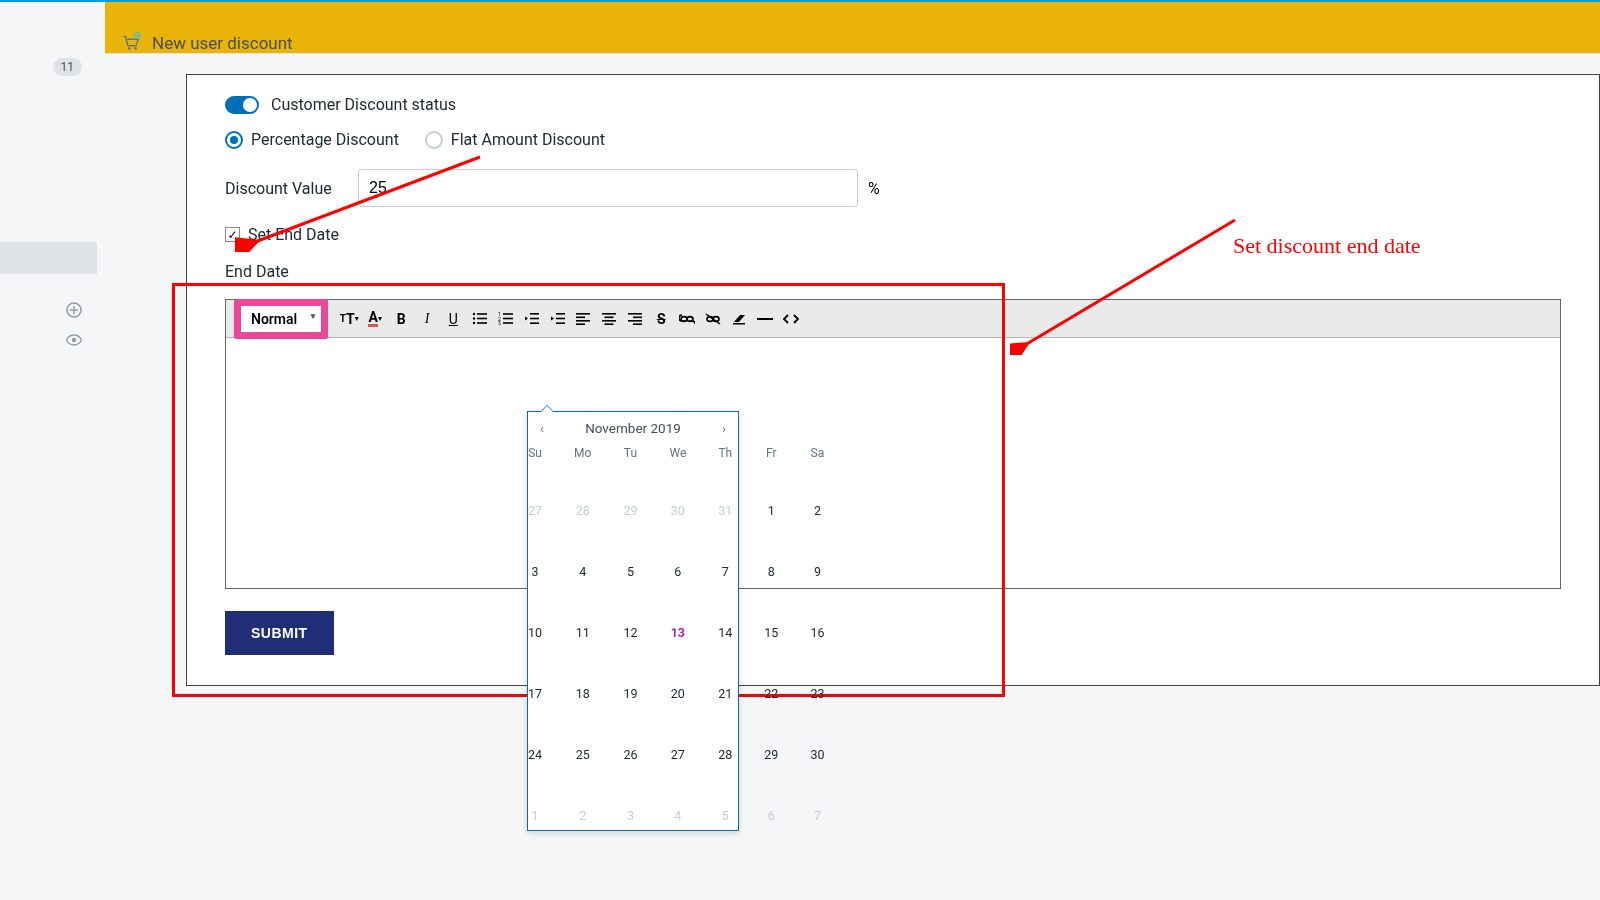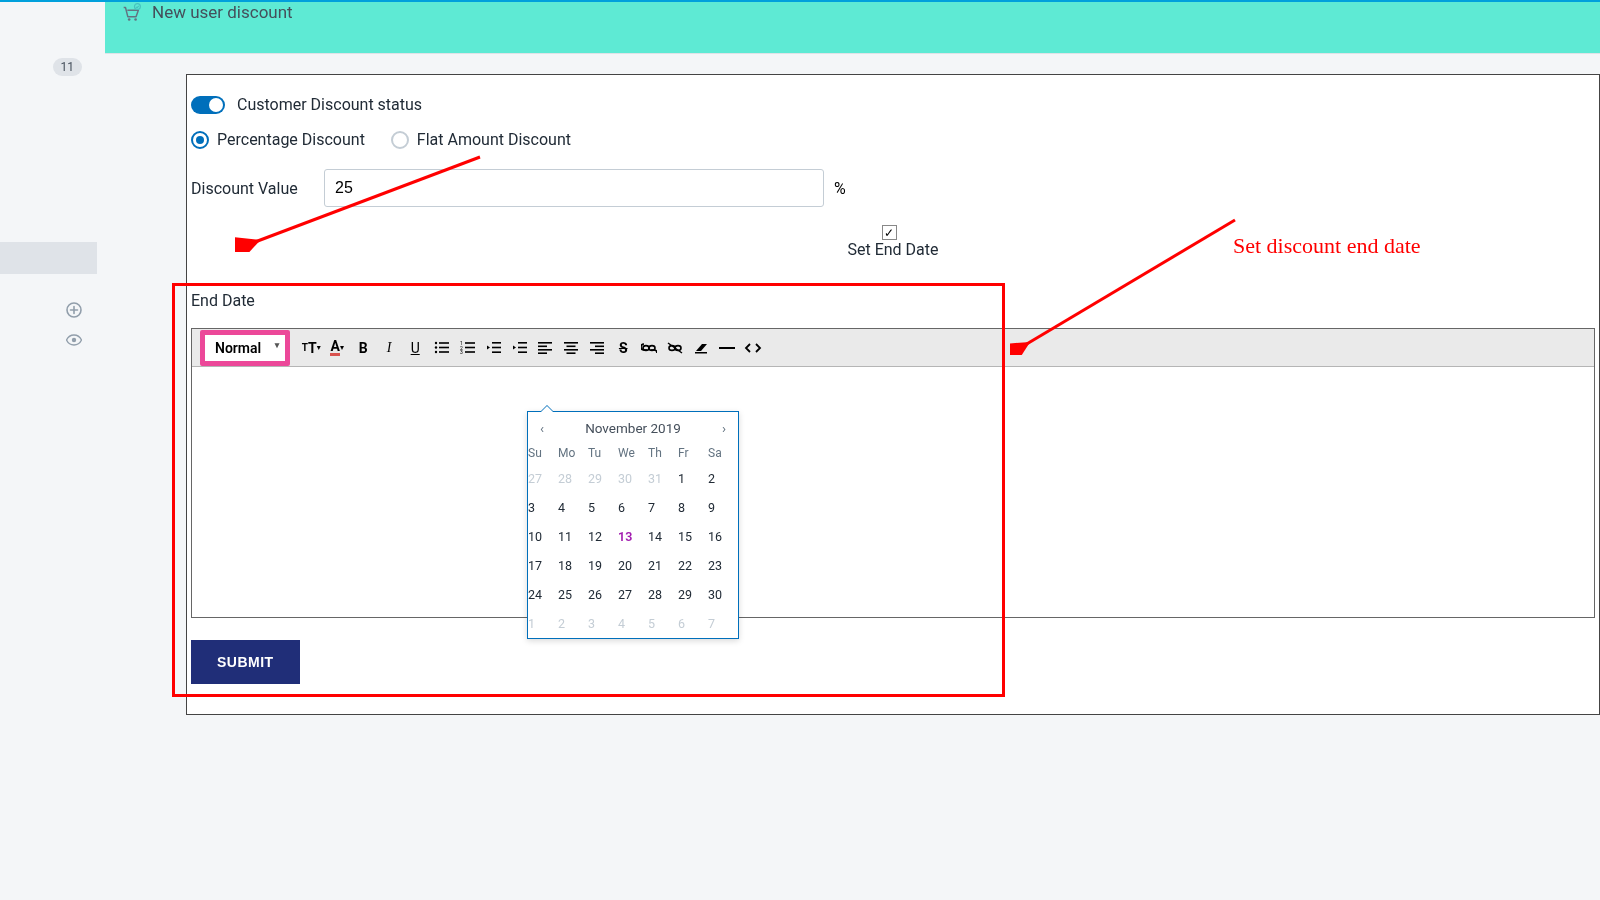--- a/index.html
+++ b/index.html
@@ -1,77 +1,77 @@
 <!DOCTYPE html>
 <html><head>
 <meta charset="utf-8">
 <style>
 * { box-sizing: border-box; margin: 0; padding: 0; }
 html, body { width: 1600px; height: 900px; font-family: -apple-system, BlinkMacSystemFont, "Segoe UI", Roboto, sans-serif; background: #f4f6f8; overflow: hidden; }
 body { position: relative; }
 
 .topbar { height: 2px; background: #00a0dc; }
 
-.header { display: flex; align-items: flex-start; height: 52px; background: #5eead4; border-bottom: 1px solid #dfe3e8; padding-left: 120px; }
+.header { display: flex; align-items: flex-end; height: 52px; background: #eab308; border-bottom: 1px solid #dfe3e8; padding-left: 120px; }
 .header .cart { width: 22px; height: 22px; position: relative; margin-right: 10px; }
 .header .title { font-size: 17px; color: #454f5b; }
 
 .sidebar { position: absolute; left: 0; top: 2px; width: 105px; height: 898px; background: #f4f6f8; }
 .sidebar .badge { position: absolute; right: 23px; top: 56px; background: #dfe3e8; color: #454f5b; font-size: 12px; padding: 2px 8px; border-radius: 10px; }
 .sidebar .active-row { position: absolute; left: 0; top: 240px; width: 97px; height: 32px; background: #dfe3e8; }
 .sidebar .plus { position: absolute; right: 23px; top: 300px; color: #919eab; font-size: 16px; }
 .sidebar .eye { position: absolute; right: 23px; top: 332px; color: #919eab; font-size: 16px; }
 
 .main { position: absolute; left: 186px; top: 74px; right: 0; }
 
 .tabs { display: flex; }
 .tab { padding: 11px 18px; font-size: 13.5px; font-weight: 600; letter-spacing: .3px; cursor: pointer; }
 .tab.active { background: #fff; color: #5c6ac4; border: 1px solid #202e78; border-bottom: none; }
 .tab.inactive { background: #202e78; color: #fff; border: 1px solid #202e78; }
 .tab.inactive + .tab.inactive { border-left: 1px solid #35458f; }
 
-.panel { border: 1px solid #444; width: 1414px; padding: 20px 4px 30px; background: #fff; position: relative; }
+.panel { border: 1px solid #444; width: 1414px; padding: 20px 38px 30px; background: #fff; position: relative; }
 
 .row { display: flex; align-items: center; margin-bottom: 16px; }
 .toggle { width: 34px; height: 18px; border-radius: 10px; background: #006fbb; position: relative; margin-right: 12px; }
 .toggle .knob { position: absolute; right: 2px; top: 2px; width: 14px; height: 14px; border-radius: 50%; background: #fff; }
 .label { font-size: 16px; color: #212b36; }
 
 .radio-row { display: flex; align-items: center; gap: 8px; margin-bottom: 20px; }
 .radio { width: 18px; height: 18px; border-radius: 50%; border: 2px solid #c4cdd5; display: inline-flex; align-items: center; justify-content: center; }
 .radio.checked { border-color: #006fbb; }
 .radio.checked .dot { width: 8px; height: 8px; border-radius: 50%; background: #006fbb; }
 .rlabel { font-size: 16px; color: #212b36; margin-right: 18px; }
 
 .fldrow { display: flex; align-items: center; margin-bottom: 18px; }
 .fldlabel { width: 133px; font-size: 16px; color: #212b36; }
 .input { border: 1px solid #c4cdd5; border-radius: 3px; padding: 9px 10px; font-size: 16px; width: 500px; background: #fff; }
 .suffix { margin-left: 10px; font-size: 16px; }
 
-.chkrow { display: flex; align-items: center; margin-bottom: 32px; flex-direction: column; }
+.chkrow { display: flex; align-items: center; margin-bottom: 18px; }
 .chk { width: 15px; height: 15px; border: 1px solid #888; margin-right: 8px; display: flex; align-items: center; justify-content: center; font-size: 12px; color: #000; }
 .chk.checked::before { content: "✓"; }
 
 .mail-label { font-size: 16px; color: #212b36; }
 .mail-hint { font-size: 13.5px; color: #454f5b; }
 
 .editor { border: 1px solid #666; width: 100%; height: 290px; margin-top: 8px; }
 .toolbar { height: 38px; background: #eaeaea; border-bottom: 1px solid #b5b5b5; display: flex; align-items: center; padding: 0 8px; gap: 4px; }
 .tbtn { width: 22px; height: 22px; display: flex; align-items: center; justify-content: center; font-size: 14px; color: #000; cursor: pointer; }
-.normal-sel { border: 5px solid #ec4899; background: #fff; padding: 5px 24px 5px 10px; font-size: 14px; font-weight: 600; border-radius: 2px; margin-right: 6px; position: relative; }
+.normal-sel { border: 7px solid #ec4899; background: #fff; padding: 5px 24px 5px 10px; font-size: 14px; font-weight: 600; border-radius: 2px; margin-right: 6px; position: relative; }
 .normal-sel::after { content: "▾"; position: absolute; right: 6px; font-size: 9px; color: #555; }
 
 .submit { background: #202e78; color: #fff; border: none; padding: 14px 26px; font-size: 14px; font-weight: 600; letter-spacing: .5px; margin-top: 22px; cursor: pointer; }
 
 .datepicker { position: absolute; left: 340px; top: 336px; width: 212px; background: #fff; border: 1px solid #006fbb; box-shadow: 0 2px 6px rgba(0,0,0,.15); z-index: 20; }
 .dp-caret { position: absolute; top: -7px; left: 12px; width: 0; height: 0; border-left: 7px solid transparent; border-right: 7px solid transparent; border-bottom: 7px solid #006fbb; }
 .dp-caret::after { content: ""; position: absolute; left: -6px; top: 1px; width: 0; height: 0; border-left: 6px solid transparent; border-right: 6px solid transparent; border-bottom: 6px solid #fff; }
 .dp-head { display: flex; align-items: center; justify-content: space-between; padding: 8px 8px 6px; font-size: 13.5px; color: #454f5b; }
 .dp-nav { cursor: pointer; padding: 0 4px; color: #637381; }
-.dp-grid { display: grid; grid-template-columns: repeat(7, 1fr); font-size: 12.5px; }
+.dp-grid { display: grid; grid-template-columns: repeat(7, 1fr); text-align: center; font-size: 12.5px; gap: 32px; }
 .dp-dow { color: #637381; padding: 4px 0; font-size: 12px; }
 .dp-cell { padding: 7px 0; color: #212b36; cursor: pointer; font-size: 12.5px; }
 .dp-cell.muted { color: #c4cdd5; }
 .dp-cell.sel { color: #a21caf; font-weight: 600; }
 
 .redbox { position: absolute; border: 3px solid red; pointer-events: none; }
 .arrow { position: absolute; pointer-events: none; }
 .annot { position: absolute; color: red; font-size: 22px; font-family: "Times New Roman", serif; }
 
 svg.icon { display: block; }

